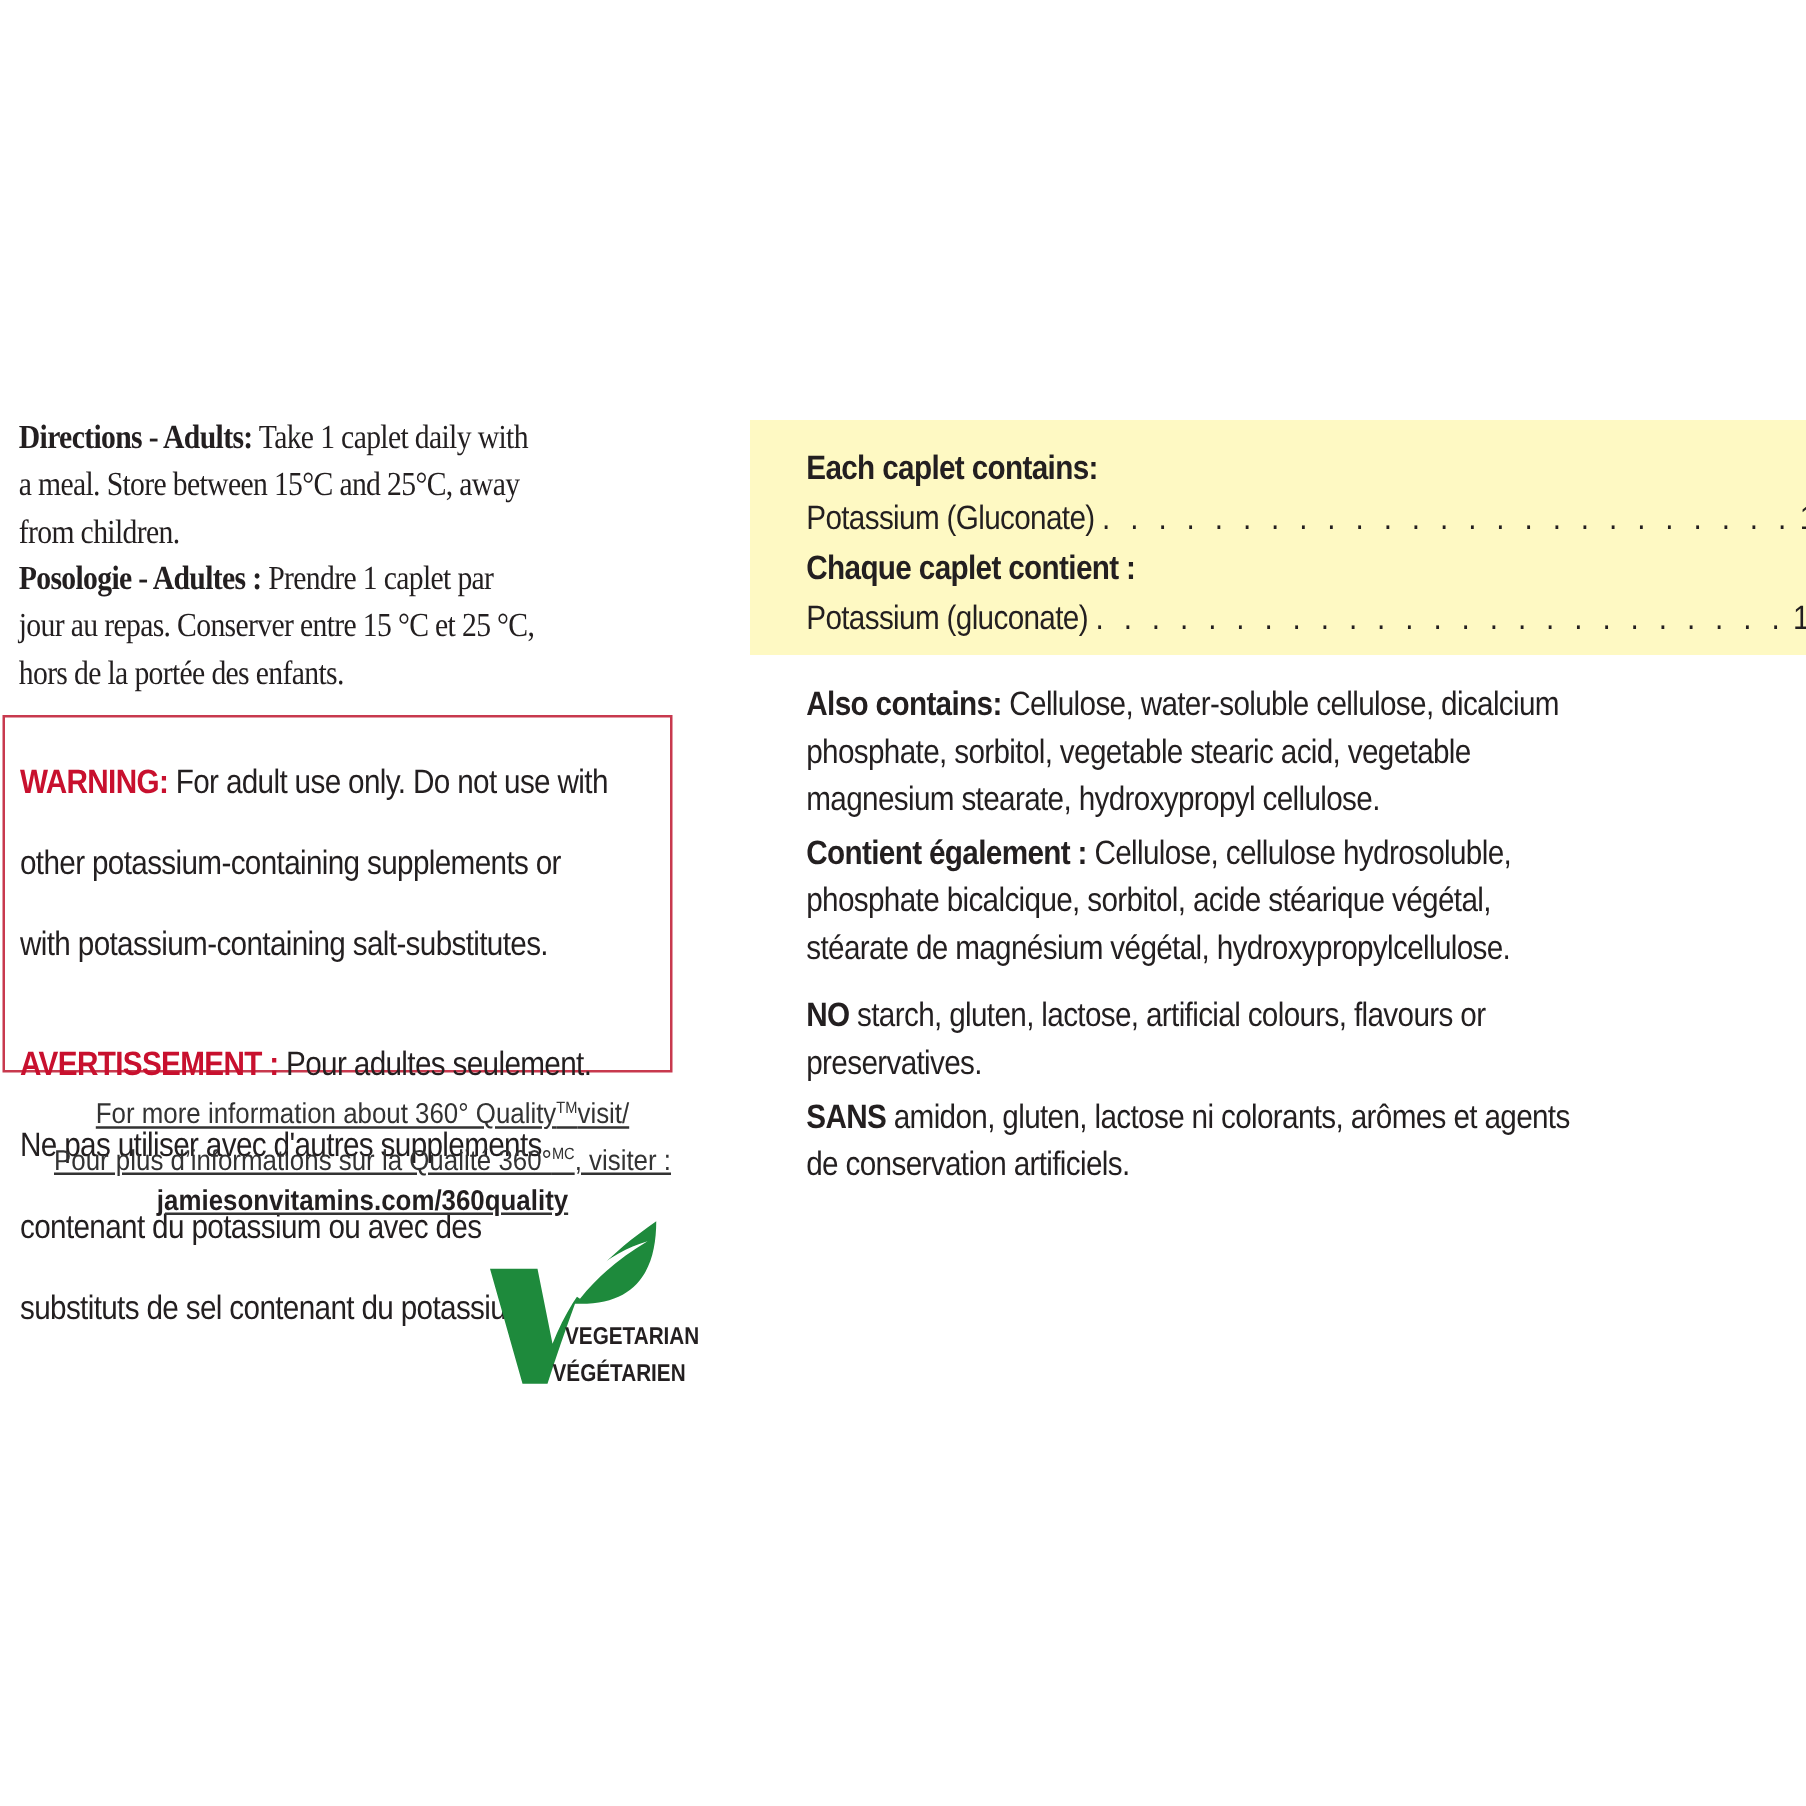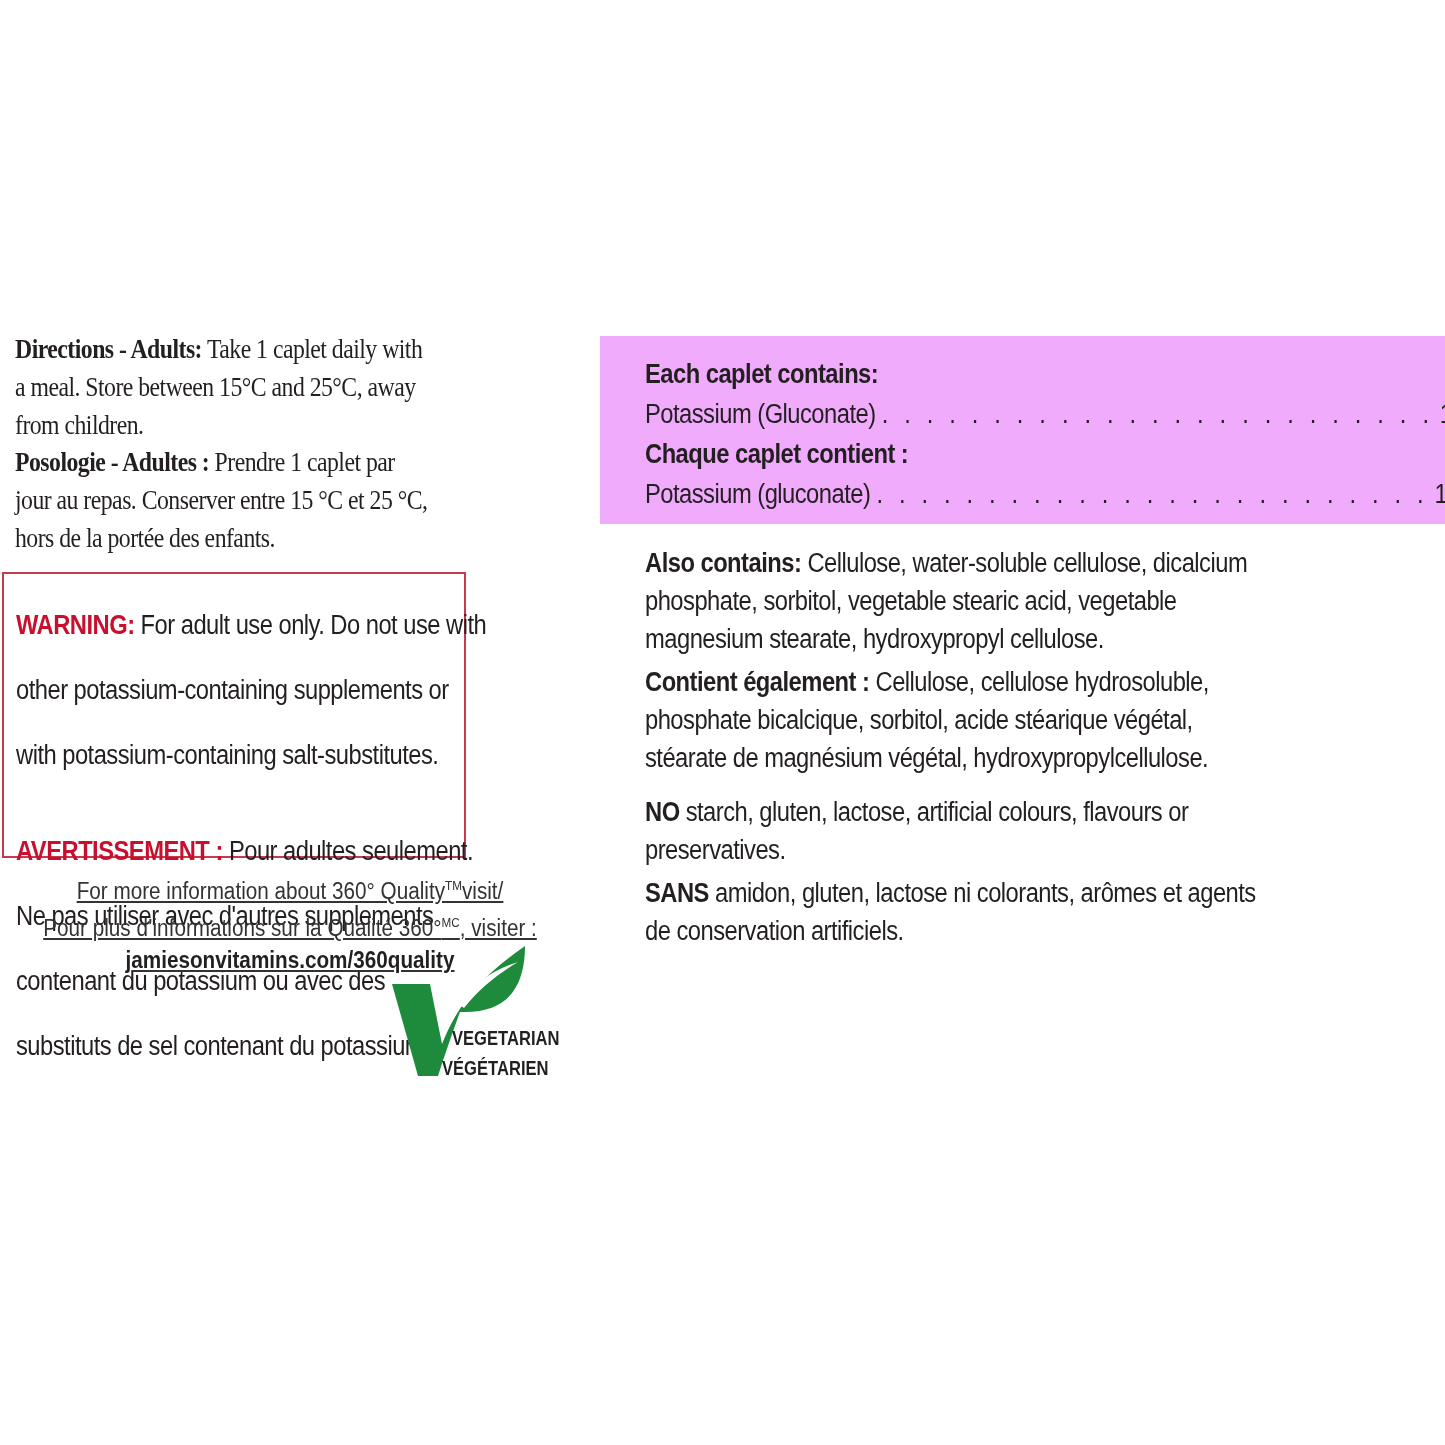--- a/index.html
+++ b/index.html
@@ -9,44 +9,44 @@
     }
     .txt { font-size: 27px; line-height: 37.8px; letter-spacing: -0.6px; transform: scaleX(0.88); transform-origin: left top; }
     .b { font-weight: bold; }
     .red { color: #c8102e; }
 
     #left-col { position: absolute; left: 15px; top: 331px; width: 600px; font-family: Liberation Serif, serif; }
     #directions p, #warning p { margin: 0; }
     #directions .para { white-space: nowrap; }
 
     #warning-box {
-      position: absolute; left: 2px; top: 572px; width: 464px; height: 286px;
+      position: absolute; left: 2px; top: 572px; width: 536px; height: 286px;
       border: 2px solid #c8394e; box-sizing: border-box;
     }
     #warning-inner { position: absolute; left: 12px; top: 6px; width: 640px; }
 
     #more-info {
       position: absolute; left: 0; top: 870px; width: 580px; text-align: center;
       font-size: 23px; line-height: 32.5px; color: #333; text-decoration: underline;
     }
     #more-info .line { display: block; transform: scaleX(0.9); transform-origin: center top; white-space: nowrap; }
     #more-info sup { font-size: 13px; }
     #more-info .url { font-weight: bold; color: #231f20; }
 
-    #veg-logo { position: absolute; left: 390px; top: 944px; width: 185px; height: 140px; }
+    #veg-logo { position: absolute; left: 390px; top: 975px; width: 185px; height: 140px; }
     #veg-logo .l1, #veg-logo .l2 {
       position: absolute; font-weight: bold; font-size: 19.5px; color: #231f20;
       letter-spacing: 0px; transform: scaleX(0.85); transform-origin: left top; white-space: nowrap;
     }
     #veg-logo .l1 { left: 62px; top: 83px; }
     #veg-logo .l2 { left: 52px; top: 113px; }
 
     #contains-panel {
       position: absolute; left: 600px; top: 336px; width: 845px; height: 188px;
-      background: #f0abfc;
+      background: #fef9c3;
     }
     #contains-inner { position: absolute; left: 45px; top: 20px; width: 820px; }
     .row { position: relative; height: 40px; white-space: nowrap; }
     .head { height: 40px; }
     .dots { letter-spacing: 5.3px; }
 
     #right-col { position: absolute; left: 645px; top: 545px; width: 830px; }
     #right-col p { margin: 0; white-space: nowrap; }
     .gap { height: 6px; }
     .gap2 { height: 16px; }

